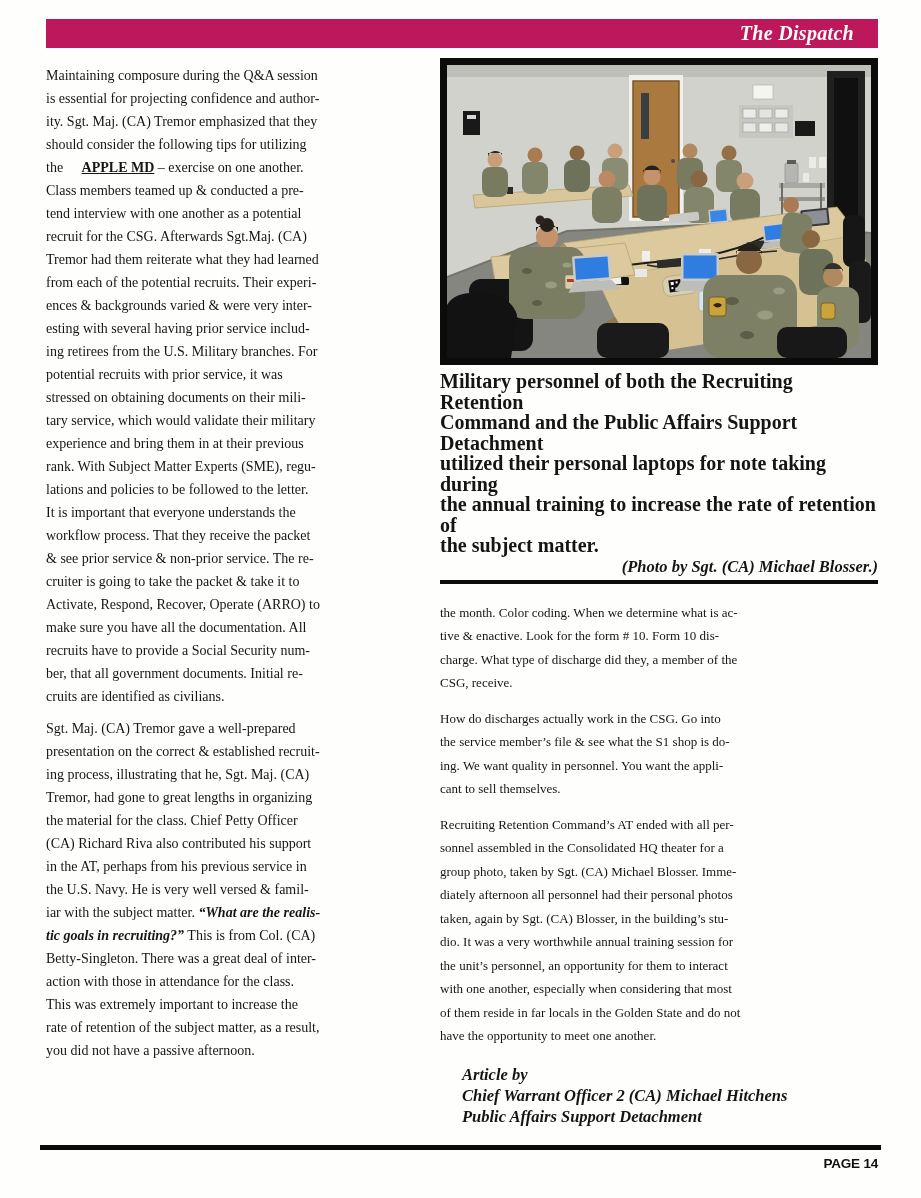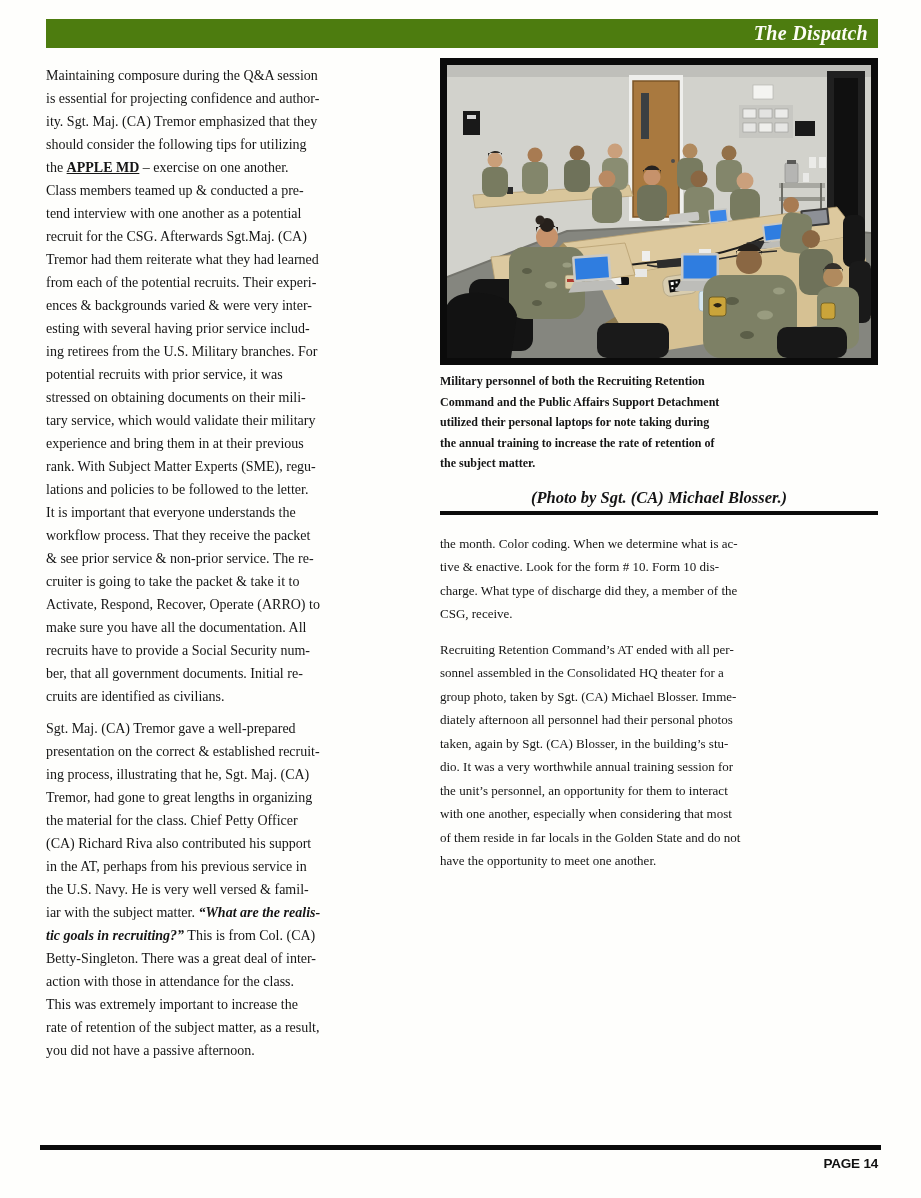--- a/index.html
+++ b/index.html
@@ -5,22 +5,22 @@
   html,body{margin:0;padding:0;}
   body{
     width:921px;height:1198px;background:#ffffff;
     font-family:"Liberation Serif", serif;color:#151515;
     position:relative;overflow:hidden;
   }
   .page{position:absolute;left:0;top:0;width:921px;height:1198px;background:#fefefc;}
 
   .header-bar{
     position:absolute;left:46px;top:19px;width:832px;height:29px;
-    background:#4d7c0f;display:flex;align-items:center;justify-content:flex-end;
-    box-sizing:border-box;padding-right:10px;
+    background:#be185d;display:flex;align-items:center;justify-content:flex-end;
+    box-sizing:border-box;padding-right:24px;
   }
   .header-title{
     color:#fdfdf5;font-style:italic;font-weight:bold;font-size:20px;
     font-family:"Liberation Serif", serif;letter-spacing:.3px;
   }
 
   .col-left{position:absolute;left:46px;top:64px;width:388px;}
   .col-right{position:absolute;left:440px;top:58px;width:438px;}
 
   p.body-par{
@@ -29,26 +29,26 @@
   }
   .col-right p.body-par{font-size:13px;line-height:23.5px;margin:0 0 12px 0;}
 
   .photo-frame{
     width:438px;height:307px;box-sizing:border-box;border:7px solid #0b0b0b;
     background:#2a2a2a;
   }
   .photo-frame svg{display:block;width:424px;height:293px;}
 
   .caption{
-    margin-top:6px;font-weight:bold;font-size:12px;line-height:20.5px;
+    margin-top:6px;font-weight:bold;font-size:20px;line-height:20.5px;
     white-space:pre-line;
   }
   .credit{
     font-weight:bold;font-style:italic;font-size:16.5px;line-height:20px;
-    text-align:center;margin-top:14px;
+    text-align:right;margin-top:1px;
   }
   .caption-rule{height:4px;background:#0b0b0b;margin:3px 0 17px 0;}
 
   .byline{
     margin:16px 0 0 22px;font-weight:bold;font-style:italic;
     font-size:16.5px;line-height:21px;white-space:pre-line;
   }
 
   .footer-rule{position:absolute;left:40px;top:1145px;width:841px;height:5px;background:#0b0b0b;}
   .page-num{
@@ -64,21 +64,21 @@
 
   <div class="header-bar">
     <span class="header-title">The Dispatch</span>
   </div>
 
   <div class="col-left">
     <p class="body-par"><span>Maintaining composure during the Q&amp;A session
 is essential for projecting confidence and author-
 ity. Sgt. Maj. (CA) Tremor emphasized that they
 should consider the following tips for utilizing
-the </span><span style="font-weight: bold; text-decoration: underline;">APPLE MD</span><span> – exercise on one another.
+the </span><span style="font-weight: bold; text-decoration: underline; margin-left: 15px;">APPLE MD</span><span> – exercise on one another.
 Class members teamed up &amp; conducted a pre-
 tend interview with one another as a potential
 recruit for the CSG. Afterwards Sgt.Maj. (CA)
 Tremor had them reiterate what they had learned
 from each of the potential recruits. Their experi-
 ences &amp; backgrounds varied &amp; were very inter-
 esting with several having prior service includ-
 ing retirees from the U.S. Military branches. For
 potential recruits with prior service, it was
 stressed on obtaining documents on their mili-
@@ -318,29 +318,36 @@
 utilized their personal laptops for note taking during
 the annual training to increase the rate of retention of
 the subject matter.</div>
     <div class="credit">(Photo by Sgt. (CA) Michael  Blosser.)</div>
     <div class="caption-rule"></div>
 
     <p class="body-par"><span>the month. Color coding. When we determine what is ac-
 tive &amp; enactive. Look for the form # 10. Form 10 dis-
 charge. What type of discharge did they, a member of the
 CSG, receive.</span></p>
+    <p class="body-par"><span>How do discharges actually work in the CSG.  Go into
+the service member’s file &amp; see what the S1 shop is do-
+ing. We want quality in personnel. You want the appli-
+cant to sell themselves.</span></p>
     <p class="body-par"><span>Recruiting Retention Command’s AT ended with all per-
 sonnel assembled in the Consolidated HQ theater for a
 group photo, taken by Sgt. (CA) Michael Blosser.  Imme-
 diately afternoon all personnel had their personal photos
 taken, again by Sgt. (CA) Blosser, in the building’s stu-
 dio.  It was a very worthwhile annual training session for
 the unit’s personnel, an opportunity for them to interact
 with one another, especially when considering that most
 of them reside in far locals in the Golden State and do not
 have the opportunity to meet one another.</span></p>
 
+    <div class="byline">Article by
+Chief Warrant Officer 2 (CA) Michael Hitchens
+Public Affairs Support Detachment</div>
   </div>
 
   <div class="footer-rule"></div>
   <div class="page-num">PAGE 14</div>
 
 </div>
 
 </body></html>

